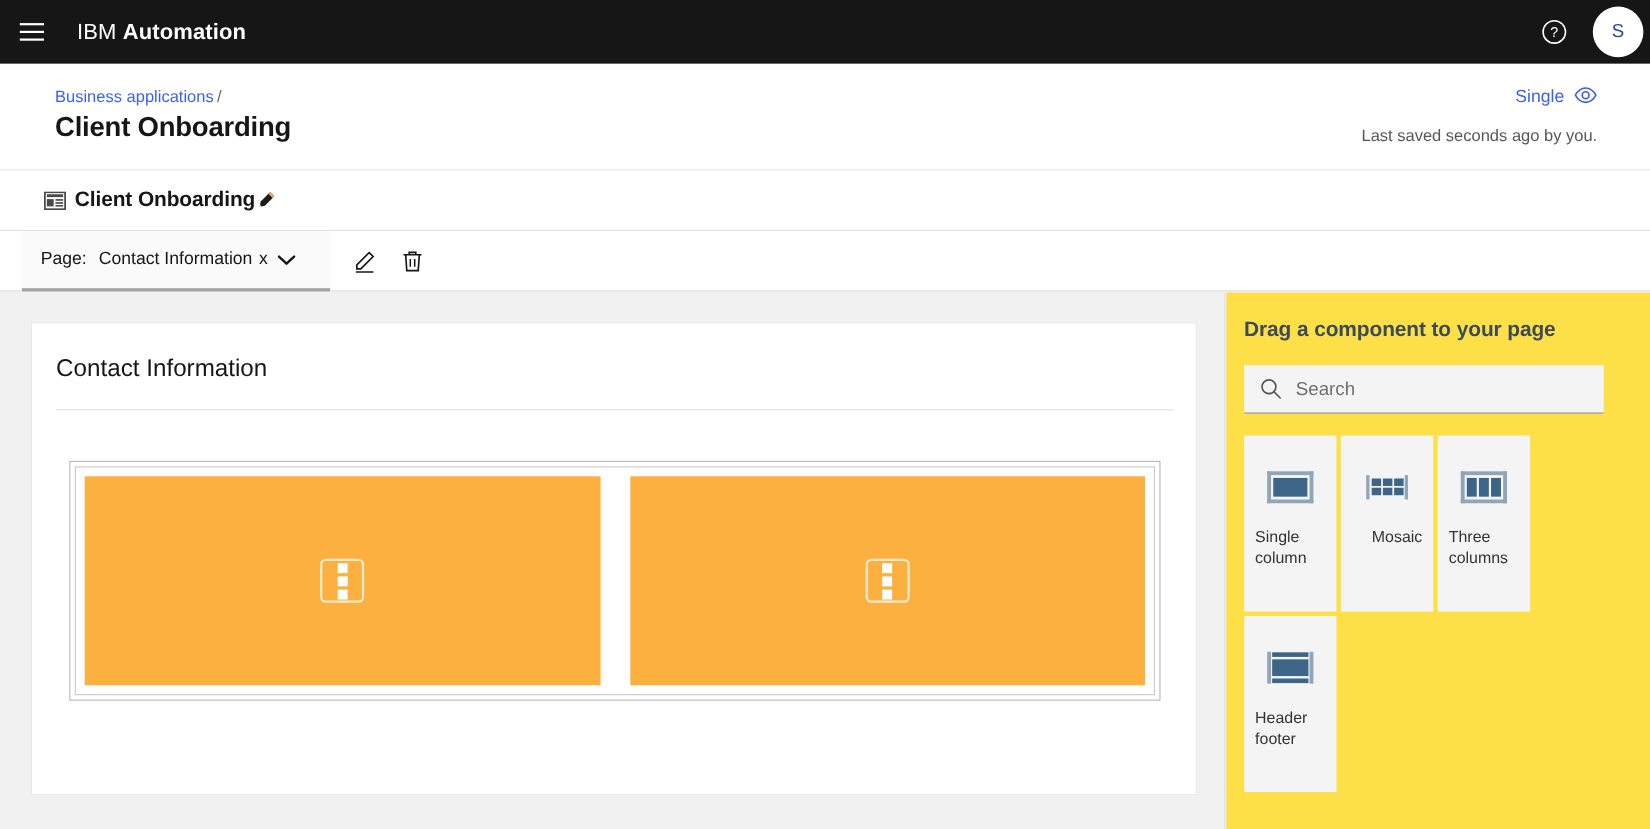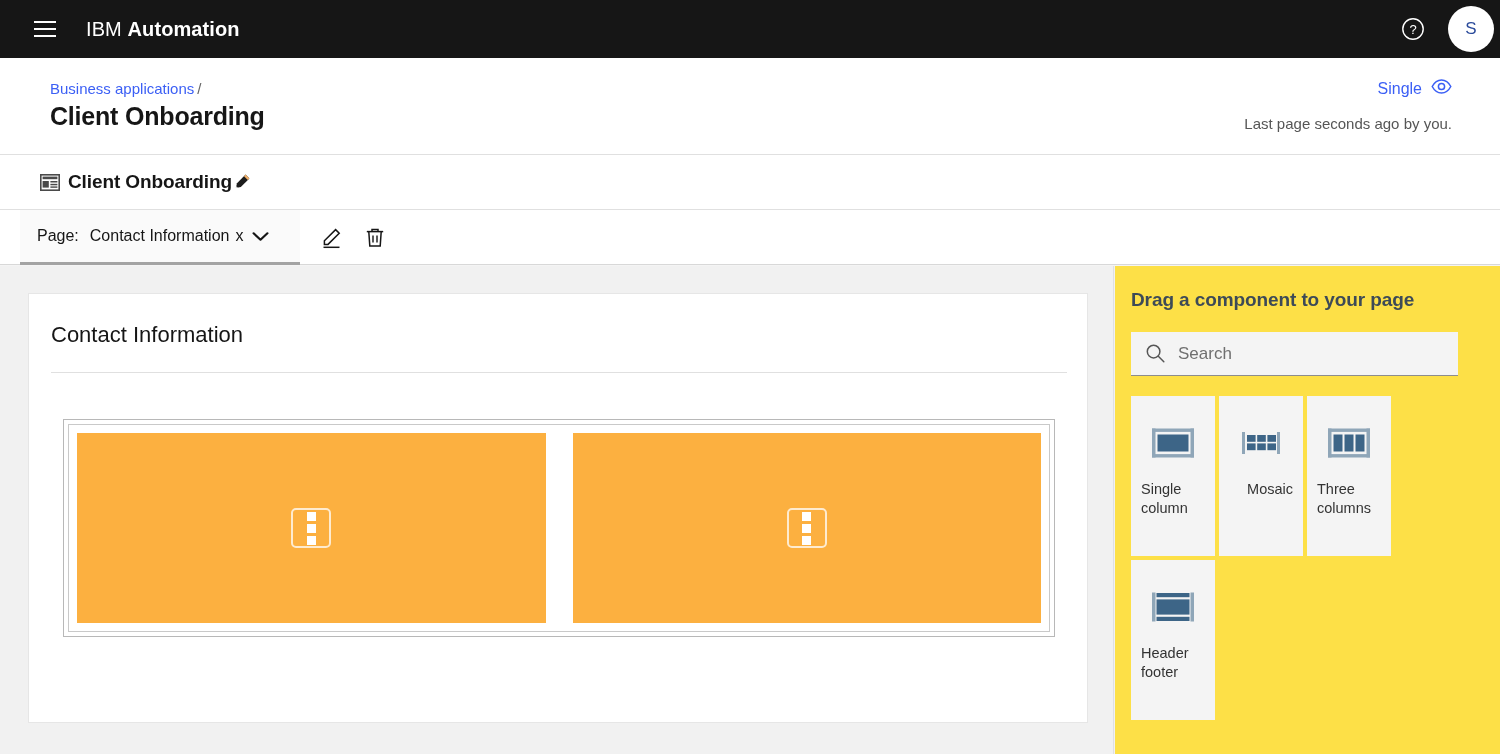--- a/index.html
+++ b/index.html
@@ -10,21 +10,21 @@
     background: #f4f4f4;
     font-family: "Liberation Sans", sans-serif;
     -webkit-font-smoothing: antialiased;
   }
 
   
   .topbar {
     position: absolute; top: 0; left: 0;
     width: 1500px; height: 58px;
     background: #161616;
-    display: flex; align-items: center; padding-left: 16px;
+    display: flex; align-items: center;
   }
   .hamburger {
     width: 58px; height: 58px;
     display: flex; flex-direction: column;
     align-items: center; justify-content: center;
     gap: 5px; cursor: pointer;
   }
   .hamburger span {
     display: block; width: 22px; height: 2px; background: #ffffff;
   }
@@ -295,21 +295,21 @@
 
   <div class="preview-link">
     <span>Single</span>
     <span>
       <svg width="21" height="17" viewBox="0 0 21 17" aria-hidden="true">
         <path d="M1.2 8.5C3.6 4 6.9 2 10.5 2s6.9 2 9.3 6.5c-2.4 4.5-5.7 6.5-9.3 6.5S3.6 13 1.2 8.5z" fill="none" stroke="#3b5ff5" stroke-width="1.5"></path>
         <circle cx="10.5" cy="8.5" r="3.1" fill="none" stroke="#3b5ff5" stroke-width="1.5"></circle>
       </svg>
     </span>
   </div>
-  <div class="lastsaved">Last page seconds ago by you.</div>
+  <div class="lastsaved">Last saved seconds ago by you.</div>
 </div>
 
 <div class="approw">
   <span class="app-icon">
     <svg width="20" height="17" viewBox="0 0 20 17" aria-hidden="true">
       <rect x="0.8" y="0.8" width="18.4" height="15.4" fill="none" stroke="#4a4a4a" stroke-width="1.6"></rect>
       <rect x="2.6" y="2.6" width="14.8" height="2.6" fill="#4a4a4a"></rect>
       <rect x="2.6" y="7" width="6.2" height="6.6" fill="#4a4a4a"></rect>
       <rect x="10.4" y="7" width="7" height="1.5" fill="#4a4a4a"></rect>
       <rect x="10.4" y="9.8" width="7" height="1.5" fill="#4a4a4a"></rect>

